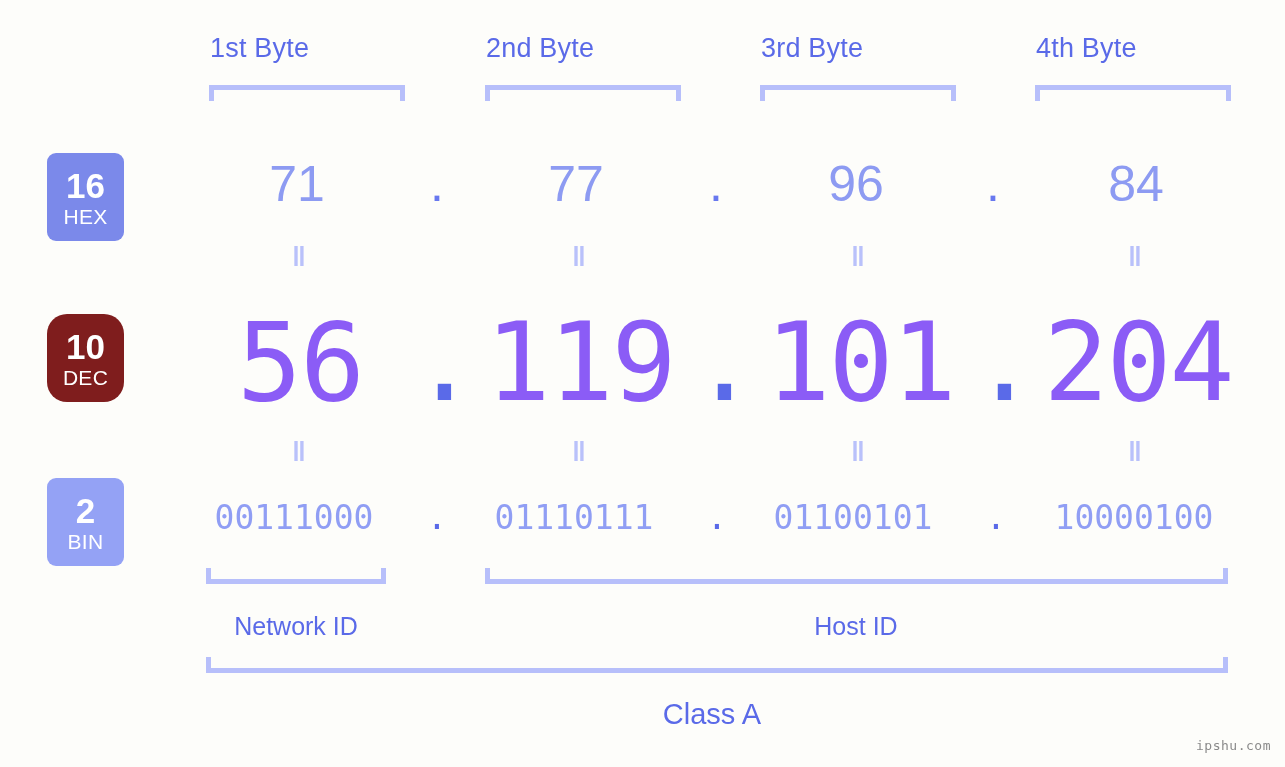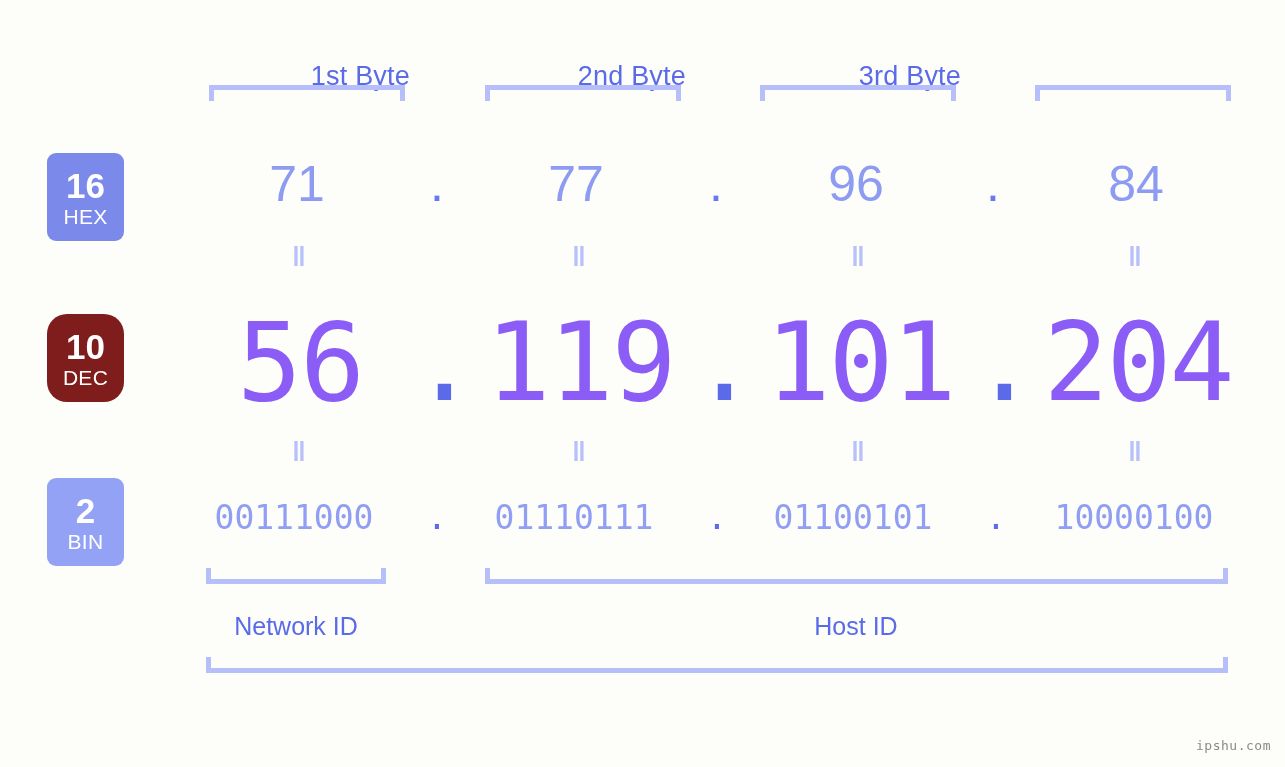--- a/index.html
+++ b/index.html
@@ -19,26 +19,25 @@
     position: relative;
     width: 1285px;
     height: 767px;
   }
 
   
   .byte-label {
     position: absolute;
     top: 33px;
     width: 200px;
-    text-align: right;
+    text-align: left;
     font-size: 27px;
     color: #5a6ae8;
     letter-spacing: 0.2px;
     white-space: nowrap;
-    margin-top: 28px;
   }
 
   
   .bracket-top {
     position: absolute;
     top: 85px;
     height: 16px;
     border-top: 5px solid #b7bffa;
     border-left: 5px solid #b7bffa;
     border-right: 5px solid #b7bffa;
@@ -183,20 +182,21 @@
   }
 </style>
 </head>
 <body>
 
 <div id="canvas">
 
   <div class="byte-label" style="left:210px;">1st Byte</div>
   <div class="byte-label" style="left:486px;">2nd Byte</div>
   <div class="byte-label" style="left:761px;">3rd Byte</div>
+  <div class="byte-label" style="left:1036px;">4th Byte</div>
 
   <div class="bracket-top" style="left:209px;  width:196px;"></div>
   <div class="bracket-top" style="left:485px;  width:196px;"></div>
   <div class="bracket-top" style="left:760px;  width:196px;"></div>
   <div class="bracket-top" style="left:1035px; width:196px;"></div>
 
   <div class="badge badge-hex">
     <span class="num">16</span>
     <span class="name">HEX</span>
   </div>
@@ -249,16 +249,17 @@
     <div class="cell" style="left:1009px; width:250px;">10000100</div>
   </div>
 
   <div class="bracket-bottom" style="left:206px; width:180px; top:568px;"></div>
   <div class="bracket-bottom" style="left:485px; width:743px; top:568px;"></div>
 
   <div class="section-label" style="left:196px; top:612px; width:200px;">Network ID</div>
   <div class="section-label" style="left:756px; top:612px; width:200px;">Host ID</div>
 
   <div class="bracket-bottom" style="left:206px; width:1022px; top:657px;"></div>
+  <div class="class-label" style="left:612px; top:698px; width:200px;">Class A</div>
 
   <div class="watermark">ipshu.com</div>
 
 </div>
 
 </body></html>

